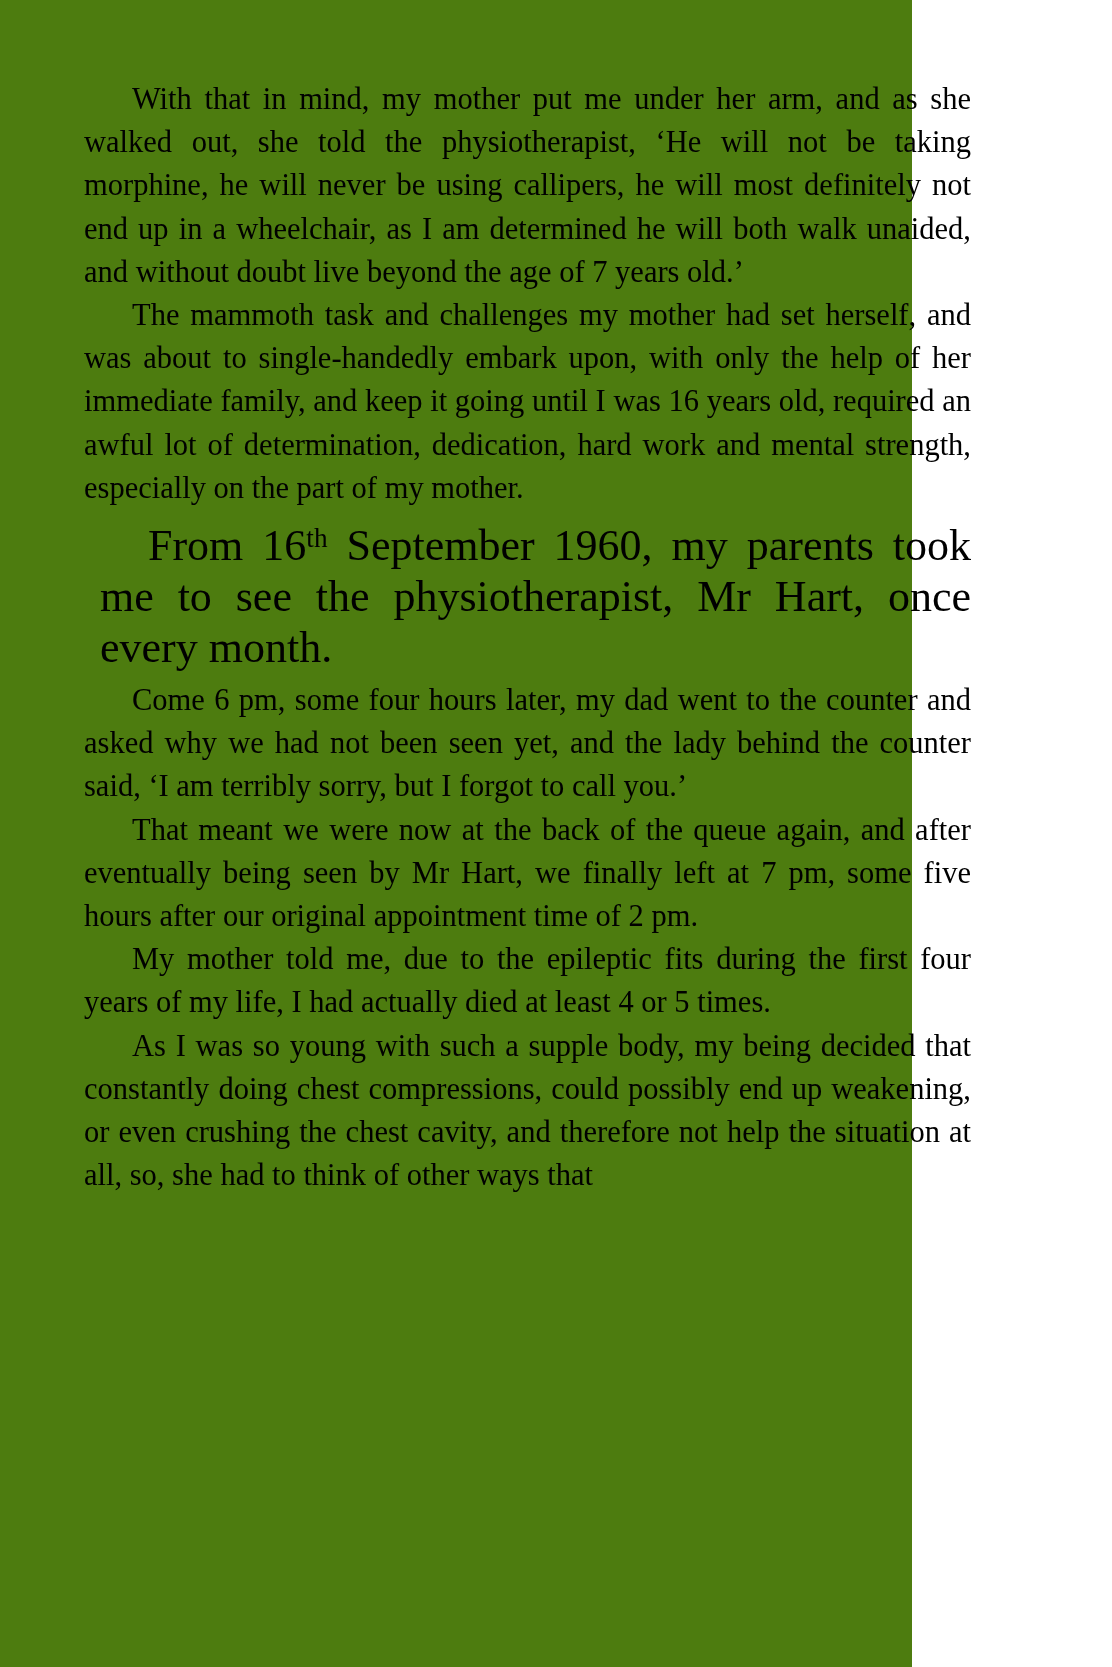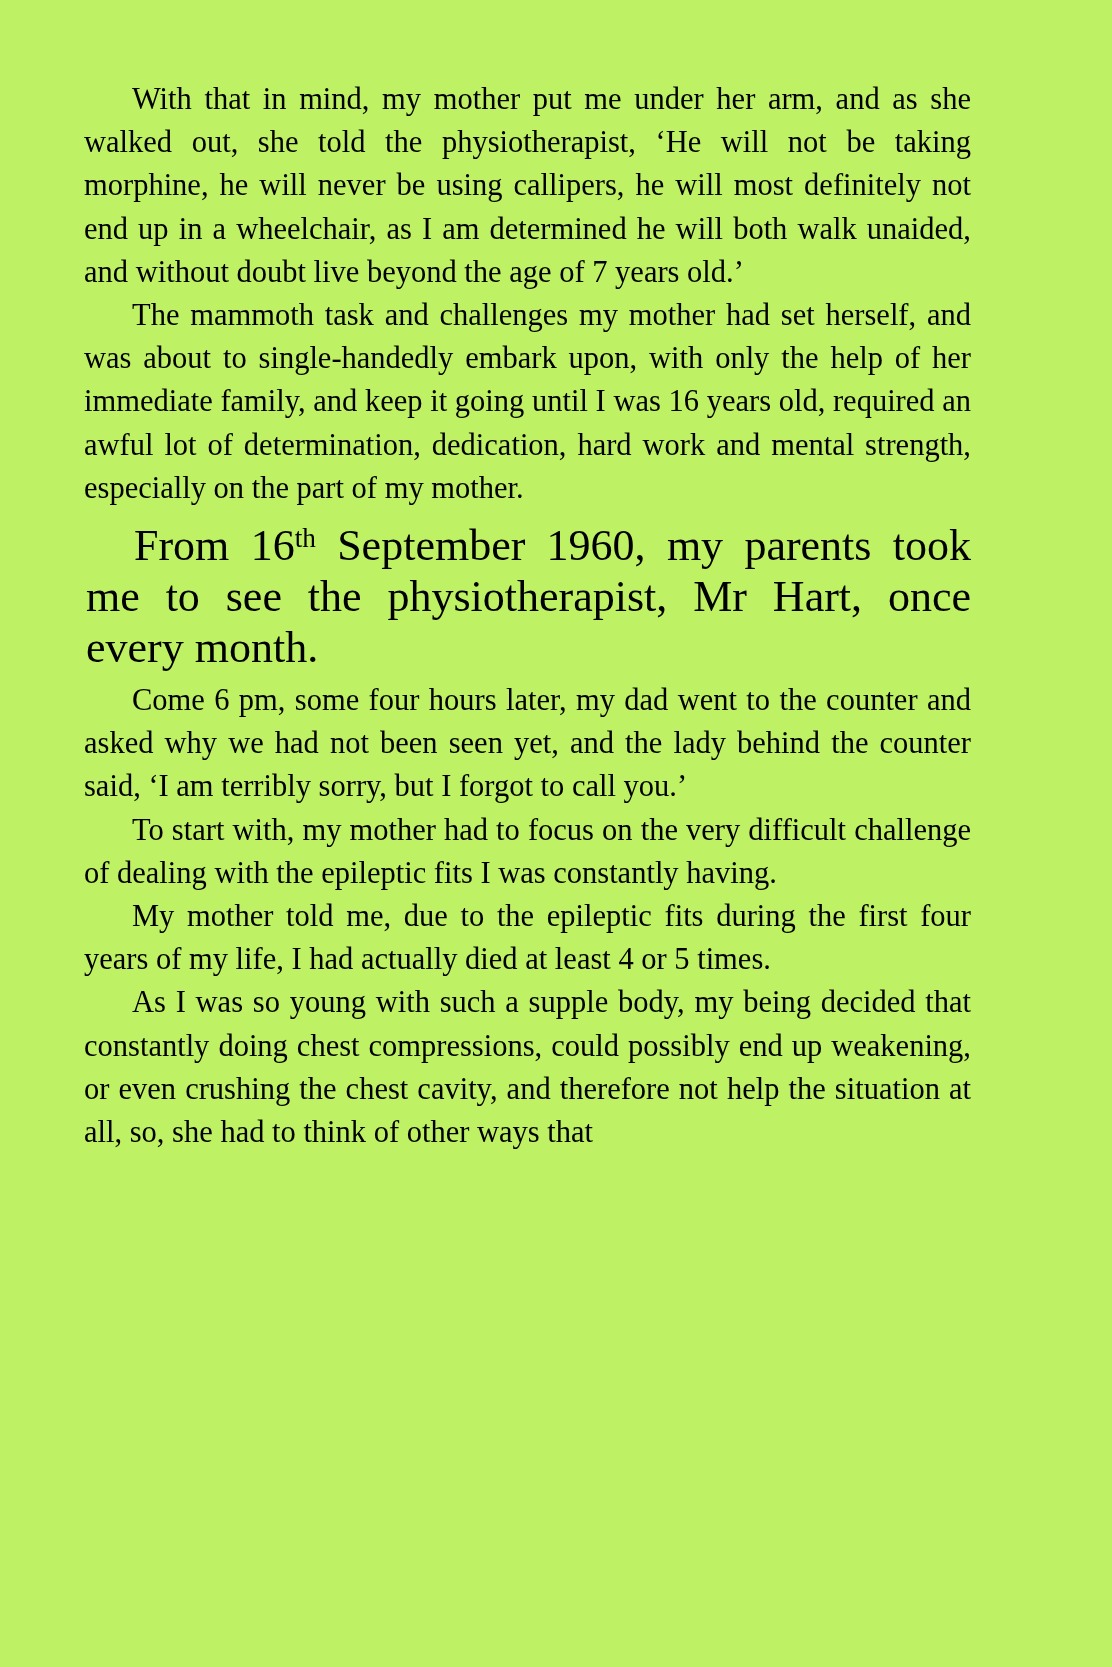--- a/index.html
+++ b/index.html
@@ -10,45 +10,45 @@
   }
   body {
     width: 1112px;
     height: 1667px;
     font-family: "Liberation Serif", "DejaVu Serif", serif;
     color: #000000;
     -webkit-font-smoothing: antialiased;
   }
   .page {
     position: relative;
-    width: 1112px;
+    width: 912px;
     height: 1667px;
     box-sizing: border-box;
     padding: 78px 141px 0 84px;
-    background: #bef264;
+    background: #4d7c0f;
   }
   .content {
     width: 887px;
   }
   p.body-para {
     margin: 0;
     text-align: justify;
     text-justify: inter-word;
     text-indent: 48px;
     font-size: 30.5px;
     line-height: 43.2px;
     letter-spacing: 0.0px;
     word-spacing: 0px;
     font-weight: 400;
   }
   p.body-para:last-child {
     
   }
   h2.section-heading {
-    margin: 10px 0 6px 2px;
+    margin: 10px 0 6px 16px;
     text-align: justify;
     text-justify: inter-word;
     text-indent: 48px;
     font-size: 44px;
     line-height: 51px;
     font-weight: 400;
     letter-spacing: 0px;
   }
   h2.section-heading .ord {
     font-size: 0.62em;
@@ -72,21 +72,21 @@
 
     <h2 class="section-heading">
       <span>From 16</span><span class="ord">th</span><span> September 1960, my parents took me to see the physiotherapist, Mr Hart, once every month.</span>
     </h2>
 
 
 
 
     <p class="body-para">Come 6 pm, some four hours later, my dad went to the counter and asked why we had not been seen yet, and the lady behind the counter said, ‘I am terribly sorry, but I forgot to call you.’</p>
 
+    <p class="body-para">That meant we were now at the back of the queue again, and after eventually being seen by Mr Hart, we finally left at 7 pm, some five hours after our original appointment time of 2 pm.</p>
 
-    <p class="body-para">To start with, my mother had to focus on the very difficult challenge of dealing with the epileptic fits I was constantly having.</p>
 
     <p class="body-para">My mother told me, due to the epileptic fits during the first four years of my life, I had actually died at least 4 or 5 times.</p>
 
     <p class="body-para">As I was so young with such a supple body, my being decided that constantly doing chest compressions, could possibly end up weakening, or even crushing the chest cavity, and therefore not help the situation at all, so, she had to think of other ways that</p>
 
   </div>
 </div>
 
 </body></html>

